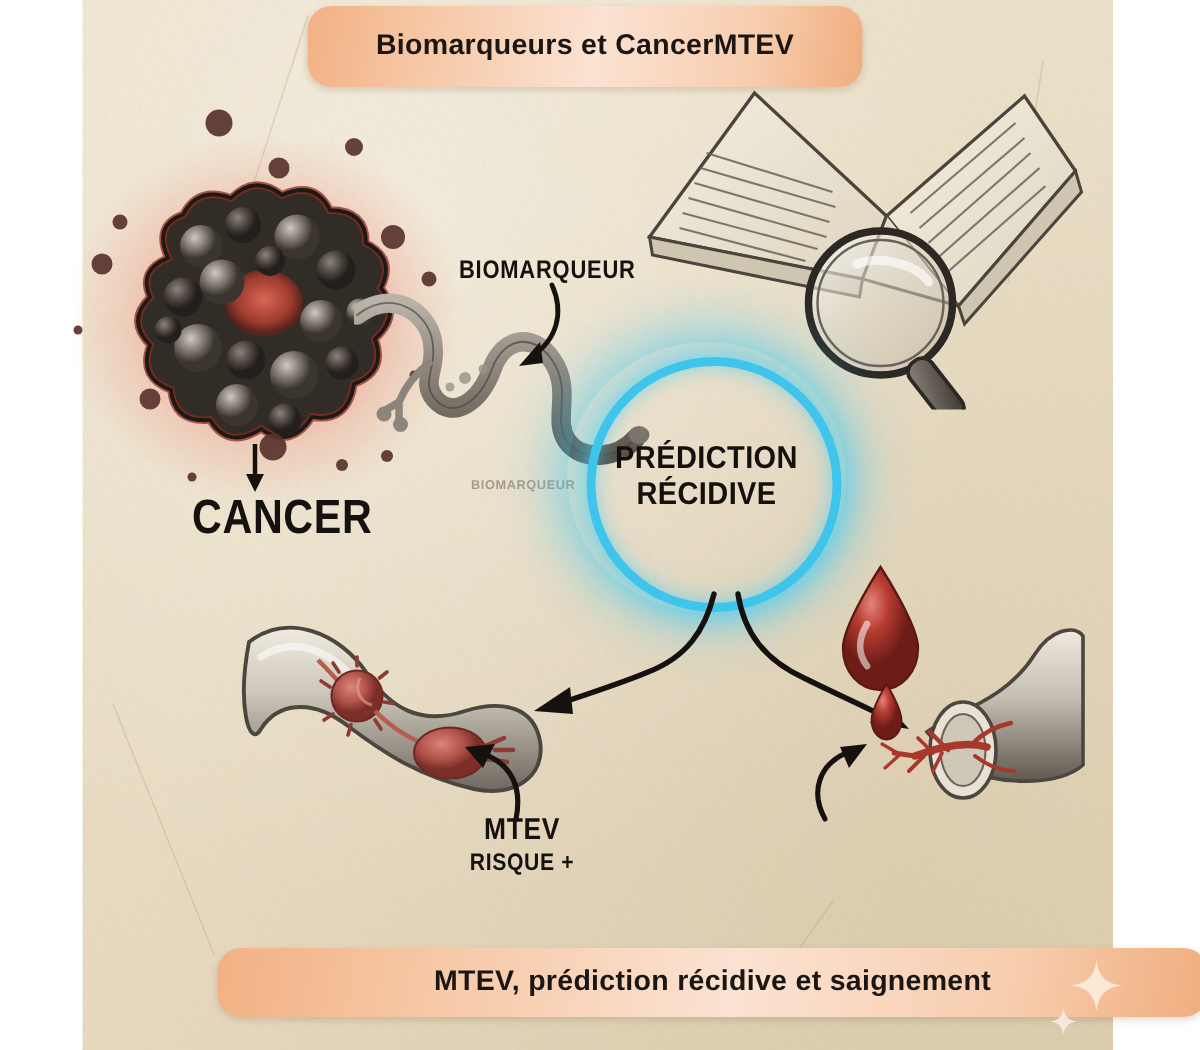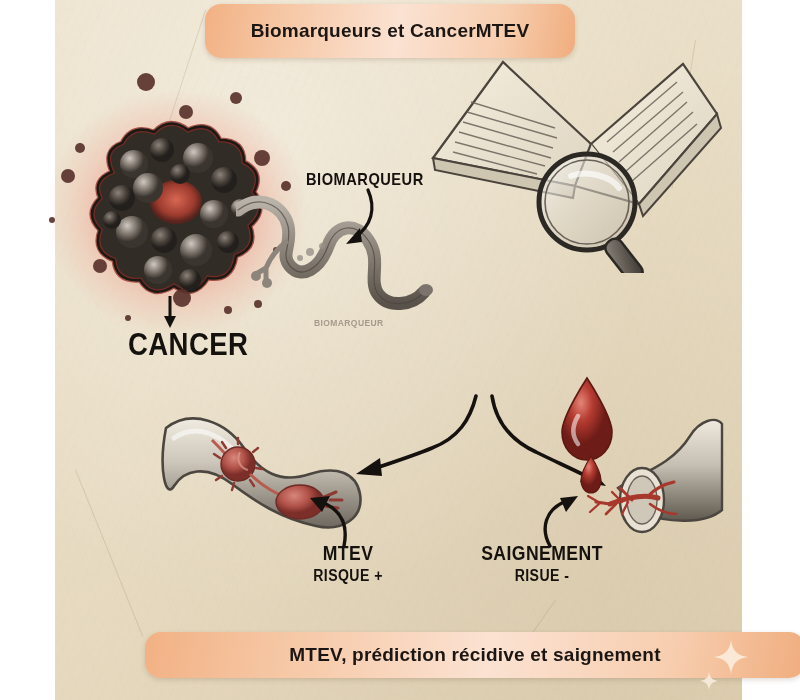--- a/index.html
+++ b/index.html
@@ -243,20 +243,28 @@
       <path d="M200,114 L268,54"></path>
         <path d="M206,124 L272,66"></path>
     </g>
 
     <circle cx="162" cy="144" r="48" fill="url(#lensG)" stroke="#2c2824" stroke-width="5"></circle>
     <circle cx="162" cy="144" r="42" fill="none" stroke="#6a6259" stroke-width="1.6"></circle>
     <path d="M146,118 C162,112 186,118 194,130" fill="none" stroke="#ffffff" stroke-width="6" stroke-opacity=".65" stroke-linecap="round"></path>
     <rect x="190" y="178" width="18" height="48" rx="8" fill="url(#handleG)" stroke="#2c2824" stroke-width="2.5" transform="rotate(-38 199 202)"></rect>
   </svg>
 
+  <div id="circle-wrap">
+    <div id="circle-glow"></div>
+    <div id="circle-ring"></div>
+    <div id="circle-label">
+      <span>PRÉDICTION</span>
+      <span>RÉCIDIVE</span>
+    </div>
+  </div>
 
   <svg style="position:absolute;left:330px;top:392px;width:290px;height:110px;" viewBox="0 0 290 110">
     <path d="M146,4 C140,28 128,46 102,56 C88,62 70,68 46,76" fill="none" stroke="#15110e" stroke-width="3.6" stroke-linecap="round"></path>
     <path d="M26,82 L50,66 L52,84 Z" fill="#15110e"></path>
   </svg>
   <svg style="position:absolute;left:330px;top:392px;width:290px;height:110px;" viewBox="0 0 290 110">
     <path d="M162,4 C166,30 180,48 206,60 C222,68 240,76 256,84" fill="none" stroke="#15110e" stroke-width="3.6" stroke-linecap="round"></path>
     <path d="M276,94 L250,90 L258,74 Z" fill="#15110e"></path>
   </svg>
 
@@ -345,24 +353,20 @@
 
   <svg style="position:absolute;left:520px;top:490px;width:70px;height:60px;" viewBox="0 0 70 60">
     <path d="M30,56 C20,38 26,20 44,12" fill="none" stroke="#15110e" stroke-width="3.4" stroke-linecap="round"></path>
     <path d="M58,6 L46,22 L40,8 Z" fill="#15110e"></path>
   </svg>
 
   <div class="outcome" id="label-mtev">
     <span class="big">MTEV</span>
     <span class="small">RISQUE +</span>
   </div>
-  <div class="outcome" id="label-saignement">
-    <span class="big">SAIGNEMENT</span>
-    <span class="small">RISUE -</span>
-  </div>
 
   <div class="banner" id="banner-top">
     <span>Biomarqueurs et Cancer</span>
     <span>MTEV</span>
   </div>
 
   <div class="banner" id="banner-bottom">MTEV, prédiction récidive et saignement</div>
 
   <svg class="sparkle" viewBox="0 0 34 34">
     <path d="M17,0 C18.5,11 23,15.5 34,17 C23,18.5 18.5,23 17,34 C15.5,23 11,18.5 0,17 C11,15.5 15.5,11 17,0 Z" fill="#fdf3e6" opacity=".92"></path>

